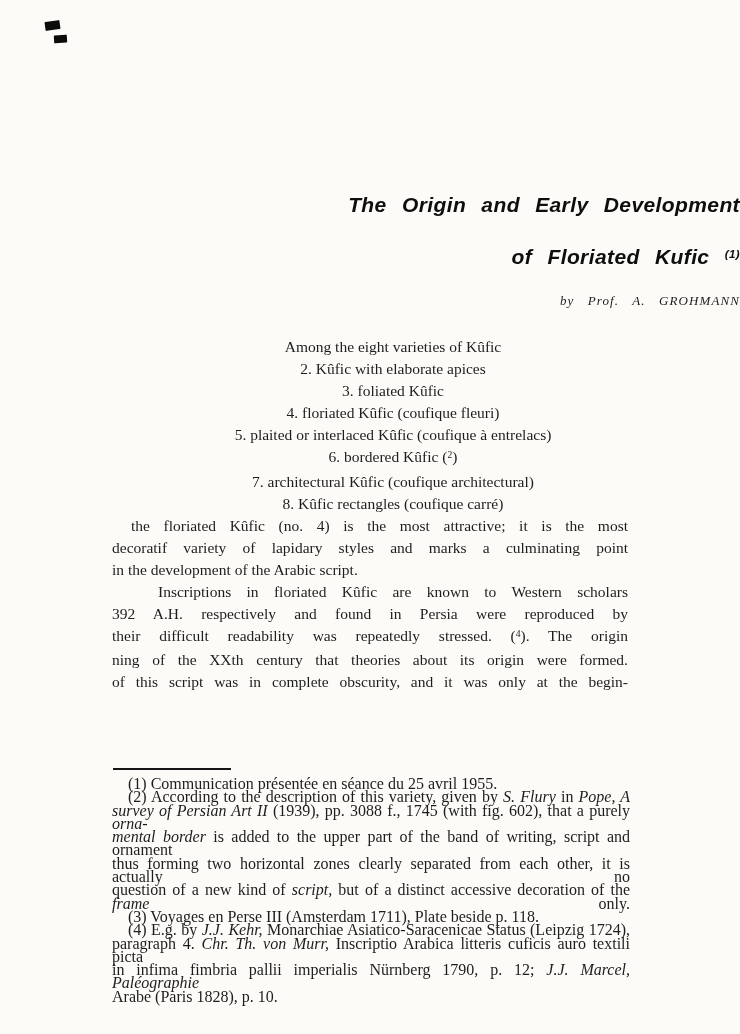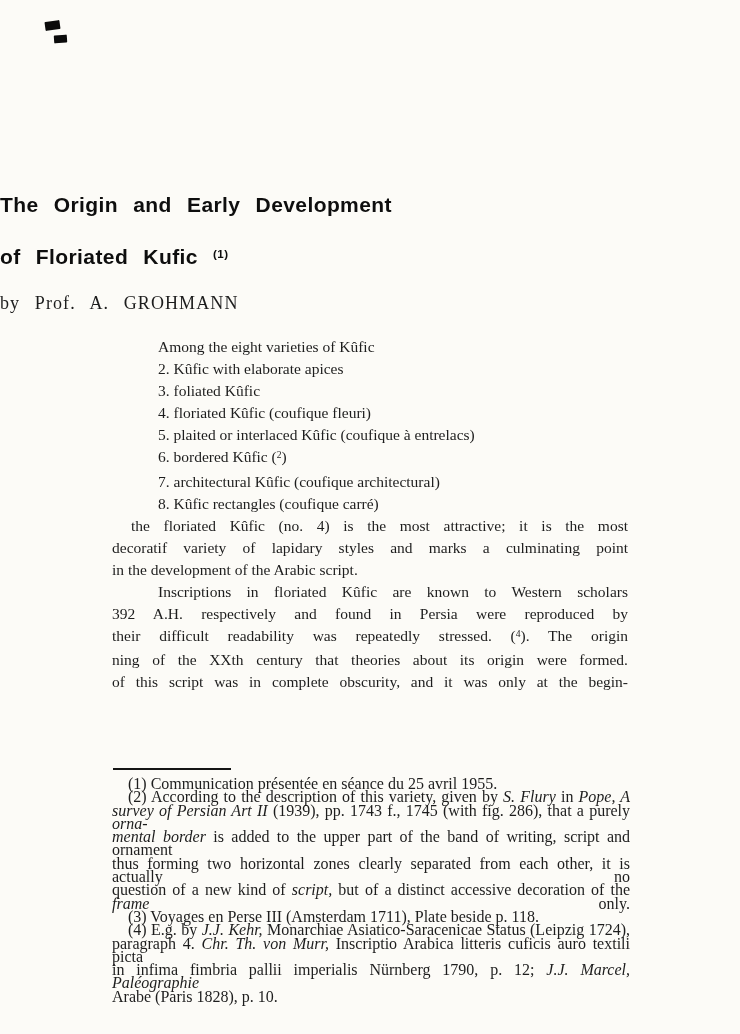--- a/index.html
+++ b/index.html
@@ -10,53 +10,54 @@
     background: var(--paper, #fcfbf7);
     color: var(--ink, #1d1d1d);
     font-family: "Liberation Serif", serif;
   }
   .mark { position: absolute; background: #0b0b0b; border-radius: 1px; }
   #mark1 { left: 45px; top: 21px; width: 15px; height: 9px; transform: rotate(-8deg); }
   #mark2 { left: 54px; top: 35px; width: 13px; height: 8px; transform: rotate(-4deg); }
 
   .title-block {
     position: absolute; top: 193px; left: 0; width: 740px;
-    text-align: left;
+    text-align: right;
     font-family: "Liberation Sans", sans-serif;
     font-weight: 700;
     color: var(--title-ink, #0e0e0e);
+    font-style: italic;
   }
   #title-line1 { font-size: 21px; letter-spacing: 0.4px; word-spacing: 9px; }
   #title-line2 { margin-top: 28px; font-size: 21px; letter-spacing: 0.4px; word-spacing: 9px; }
   #byline {
     margin-top: 24px;
     font-family: "Liberation Serif", serif;
     font-weight: 400;
-    font-size: 18px;
+    font-size: 13px;
     letter-spacing: 1.1px;
     word-spacing: 9px;
     color: var(--ink, #1d1d1d);
   }
 
   .body-text {
     position: absolute; top: 336px; left: 112px; width: 516px;
     font-size: 15.5px; line-height: 22.1px;
   }
   .fn-rule {
     position: absolute; left: 113px; top: 768px;
     width: 118px; height: 2px; background: #151515;
   }
   .footnotes {
     position: absolute; top: 777px; left: 112px; width: 518px;
     font-size: 16px; line-height: 13.3px;
   }
 
   .line { width: 100%; }
   .j { text-align: justify; text-align-last: justify; }
-  .ind-lg { text-indent: 46px; }
+  .ind-lg { text-indent: 46px; text-align: center; }
   .ind-sm { text-indent: 19px; }
   .ind-fn { text-indent: 16px; }
   .it { font-style: italic; }
   .sup { font-size: 0.62em; position: relative; top: -0.42em; }
   #title-line2 .sup { font-size: 0.55em; top: -0.5em; }
 </style>
 </head>
 <body>
 
 <div class="mark" id="mark1"></div>
@@ -85,21 +86,21 @@
     <div class="line j"><span>their difficult readability was repeatedly stressed. (</span><span class="sup">4</span><span>). The origin</span></div>
     <div class="line j"><span>ning of the XXth century that theories about its origin were formed.</span></div>
     <div class="line j"><span>of this script was in complete obscurity, and it was only at the begin-</span></div>
   </div>
 
 <div class="fn-rule"></div>
 
 <div class="footnotes">
     <div class="line ind-fn"><span>(1) Communication présentée en séance du 25 avril 1955.</span></div>
     <div class="line j ind-fn"><span>(2) According to the description of this variety, given by </span><span class="it">S. Flury</span><span> in </span><span class="it">Pope, A</span></div>
-    <div class="line j"><span class="it">survey of Persian Art II</span><span> (1939), pp. 1743 f., 1745 (with fig. 286), that a purely </span><span class="it">orna-</span></div>
+    <div class="line j"><span class="it">survey of Persian Art II</span><span> (1939), pp. 3088 f., 1745 (with fig. 602), that a purely </span><span class="it">orna-</span></div>
     <div class="line j"><span class="it">mental border</span><span> is added to the upper part of the band of writing, script and ornament</span></div>
     <div class="line j"><span>thus forming two horizontal zones clearly separated from each other, it is actually no</span></div>
     <div class="line j"><span>question of a new kind of </span><span class="it">script,</span><span> but of a distinct accessive decoration of the </span><span class="it">frame</span><span> only.</span></div>
     <div class="line ind-fn"><span>(3) Voyages en Perse III (Amsterdam 1711), Plate beside p. 118.</span></div>
     <div class="line j ind-fn"><span>(4) E.g. by </span><span class="it">J.J. Kehr,</span><span> Monarchiae Asiatico-Saracenicae Status (Leipzig 1724),</span></div>
     <div class="line j"><span>paragraph 4. </span><span class="it">Chr. Th. von Murr,</span><span> Inscriptio Arabica litteris cuficis auro textili picta</span></div>
     <div class="line j"><span>in infima fimbria pallii imperialis Nürnberg 1790, p. 12; </span><span class="it">J.J. Marcel,</span><span> </span><span class="it">Paléographie</span></div>
     <div class="line"><span>Arabe (Paris 1828), p. 10.</span></div>
   </div>
 

